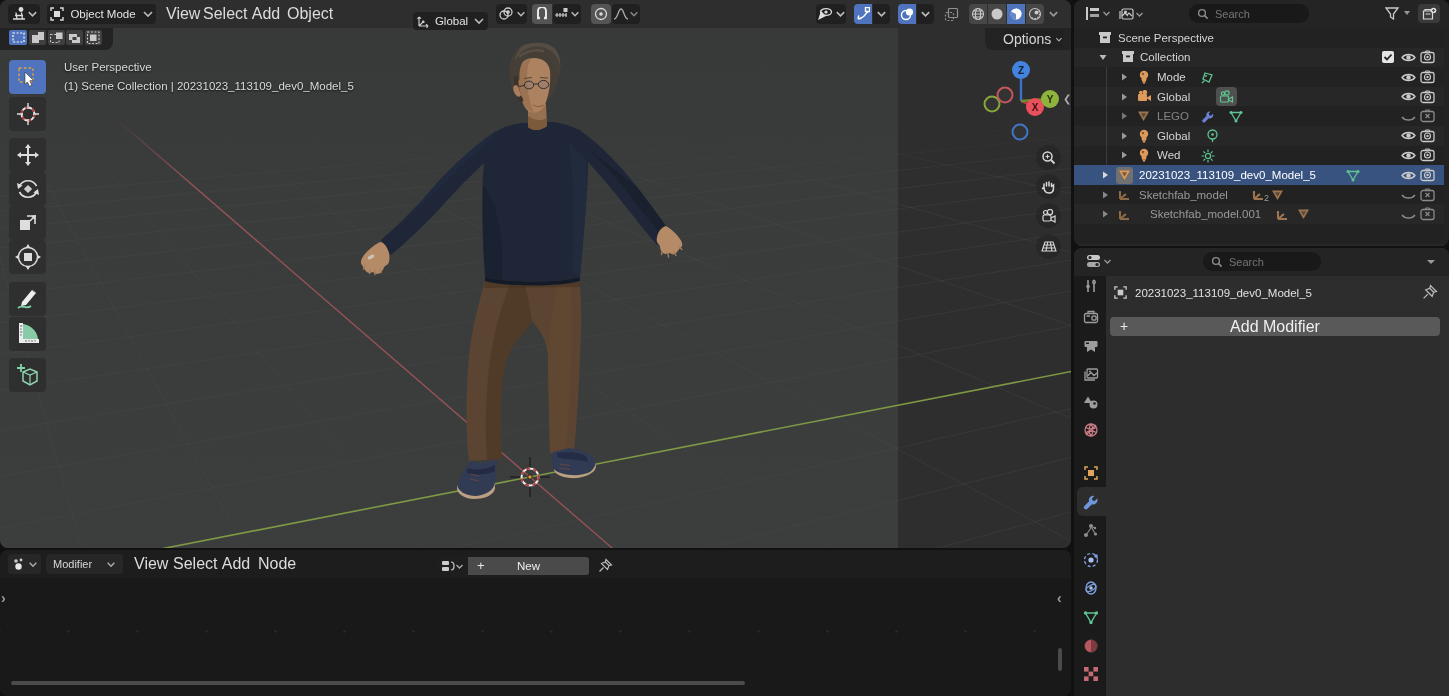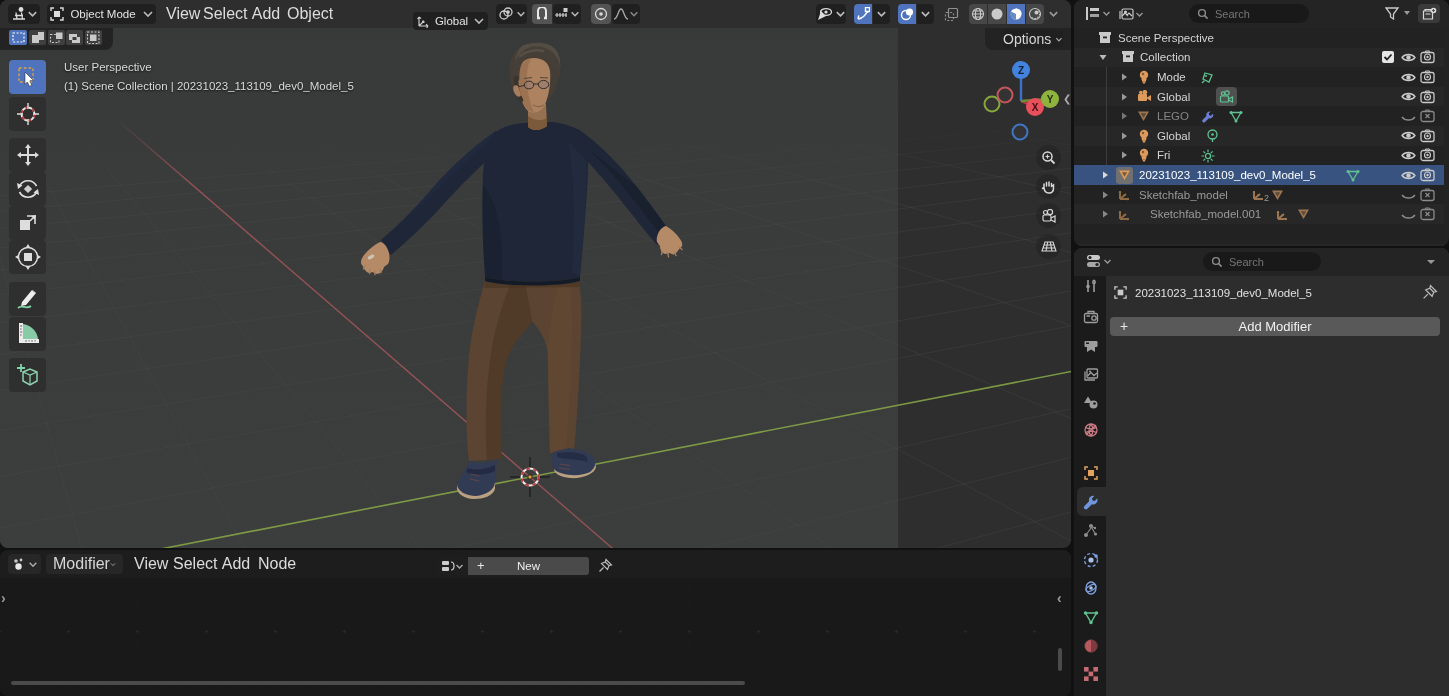--- a/index.html
+++ b/index.html
@@ -437,21 +437,21 @@
         <svg width="16" height="14" viewBox="0 0 16 14">
           <circle cx="4" cy="4" r="1.8" fill="#c9c9c9"></circle>
           <circle cx="9" cy="3" r="1.4" fill="#c9c9c9"></circle>
           <circle cx="6.5" cy="9.5" r="3.2" fill="#e8e8e8"></circle>
         </svg>
         <svg width="10" height="7" viewBox="0 0 12 8">
           <path d="M2,2 l4,4 4,-4" stroke="#aaa" stroke-width="1.8" fill="none"></path>
         </svg>
       </div>
       <div class="pill" style="left:46px;top:4px;width:77px;height:20px;background:#272727;justify-content:space-between;padding:0 7px">
-        <span style="font-size:16px;color:#d6d6d6">Modifier</span>
+        <span style="font-size:11px;color:#d6d6d6">Modifier</span>
         <svg width="10" height="7" viewBox="0 0 12 8">
           <path d="M2,2 l4,4 4,-4" stroke="#aaa" stroke-width="1.8" fill="none"></path>
         </svg>
       </div>
       <div class="menu" style="left:134px;top:0;width:32px">View</div>
       <div class="menu" style="left:173px;top:0;width:40px">Select</div>
       <div class="menu" style="left:221px;top:0;width:30px">Add</div>
       <div class="menu" style="left:258px;top:0;width:36px">Node</div>
       <div class="pill" style="left:437px;top:7px;width:31px;height:18px;background:#1e1e1e;border-radius:3px 0 0 3px">
         <svg width="14" height="14" viewBox="0 0 14 14">
@@ -672,21 +672,21 @@
       <circle cx="7.5" cy="7" r="1.2" fill="#c9c9c9"></circle>
     </svg>
     <svg class="abs" style="left:45px;top:150.40000000000003px" width="10" height="10" viewBox="0 0 10 10">
       <path d="M3,1.5 L8,5 L3,8.5 Z" fill="#9a9a9a"></path>
     </svg>
     <svg class="abs" style="left:63px;top:148.40000000000003px" width="14" height="14" viewBox="0 0 14 14">
       <circle cx="7" cy="5" r="4.2" fill="#de9a5a"></circle>
       <path d="M4.5,9.5 h5 M5,11 h4 M5.8,12.7 h2.4" stroke="#de9a5a" stroke-width="1.4" fill="none"></path>
       <circle cx="6" cy="4" r="1.2" fill="#262626" opacity="0.55"></circle>
     </svg>
-    <div class="abs" style="left:83px;top:149.40000000000003px;font-size:11.5px;color:#d4d4d4;white-space:nowrap">Fri</div>
+    <div class="abs" style="left:83px;top:149.40000000000003px;font-size:11.5px;color:#d4d4d4;white-space:nowrap">Wed</div>
     <svg class="abs" style="left:127px;top:148.90000000000003px" width="14" height="14" viewBox="0 0 14 14">
       <circle cx="7" cy="7" r="2.6" fill="none" stroke="#5fc492" stroke-width="1.3"></circle>
       <g stroke="#5fc492" stroke-width="1.2">
         <path d="M7,0.5 V3 M7,11 V13.5 M0.5,7 H3 M11,7 H13.5 M2.4,2.4 L4.2,4.2 M9.8,9.8 L11.6,11.6 M11.6,2.4 L9.8,4.2 M4.2,9.8 L2.4,11.6"></path>
       </g>
     </svg>
     <svg class="abs" style="left:327px;top:149.90000000000003px" width="15" height="11" viewBox="0 0 15 11">
       <path d="M1,5.5 C4,1.5 11,1.5 14,5.5 C11,9.5 4,9.5 1,5.5 Z" fill="none" stroke="#c9c9c9" stroke-width="1.3"></path>
       <circle cx="7.5" cy="5.5" r="2.2" fill="#c9c9c9"></circle>
     </svg>
@@ -928,14 +928,14 @@
         </g>
         <rect x="5" y="5" width="6" height="6" fill="#c9c9c9"></rect>
       </svg>
       <span style="margin-left:7px;font-size:11.5px;color:#e0e0e0">20231023_113109_dev0_Model_5</span>
     </div>
     <svg class="abs" style="left:348px;top:36px" width="16" height="16" viewBox="0 0 15 15">
       <path d="M8,1.5 L13.5,7 L11,7.7 L7.3,4 Z M7.3,4 L11,7.7 L9.5,11.5 L3.5,5.5 Z M5.5,9.5 L1.5,13.5" stroke="#b9b9b9" stroke-width="1.2" fill="none"></path>
     </svg>
     <div class="abs" style="left:36px;top:69px;width:330px;height:19px;background:#595959;border-radius:4px;display:flex;align-items:center;justify-content:center">
       <span style="position:absolute;left:10px;top:1px;color:#e8e8e8;font-size:14px;font-weight:400">+</span>
-      <span style="font-size:13px;color:#f0f0f0">Add Modifier</span>
+      <span style="font-size:16px;color:#f0f0f0">Add Modifier</span>
     </div>
   </div>
 </body></html>

